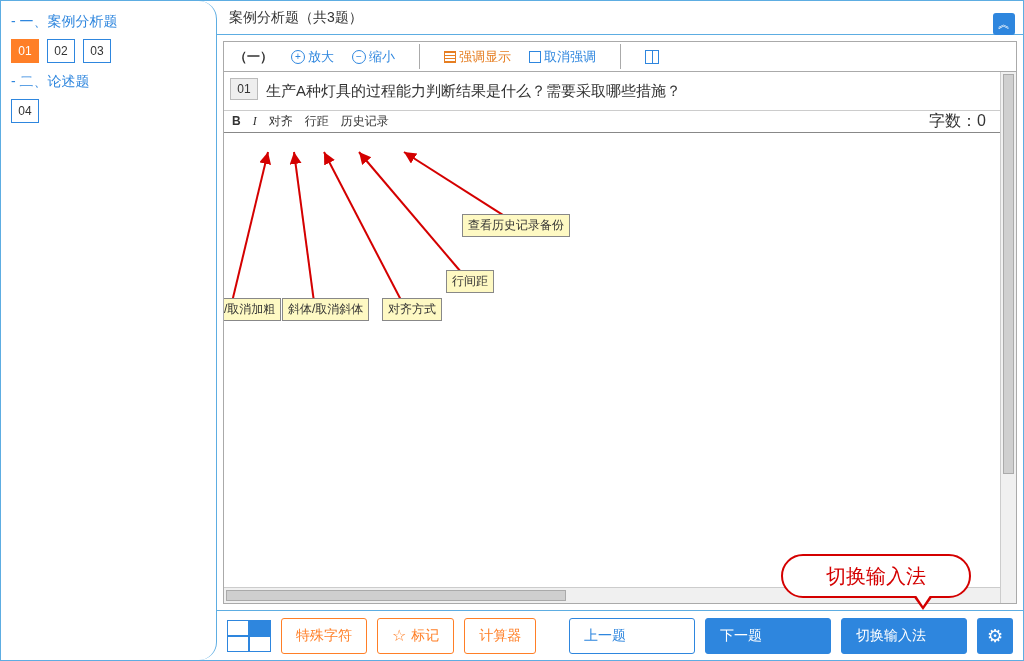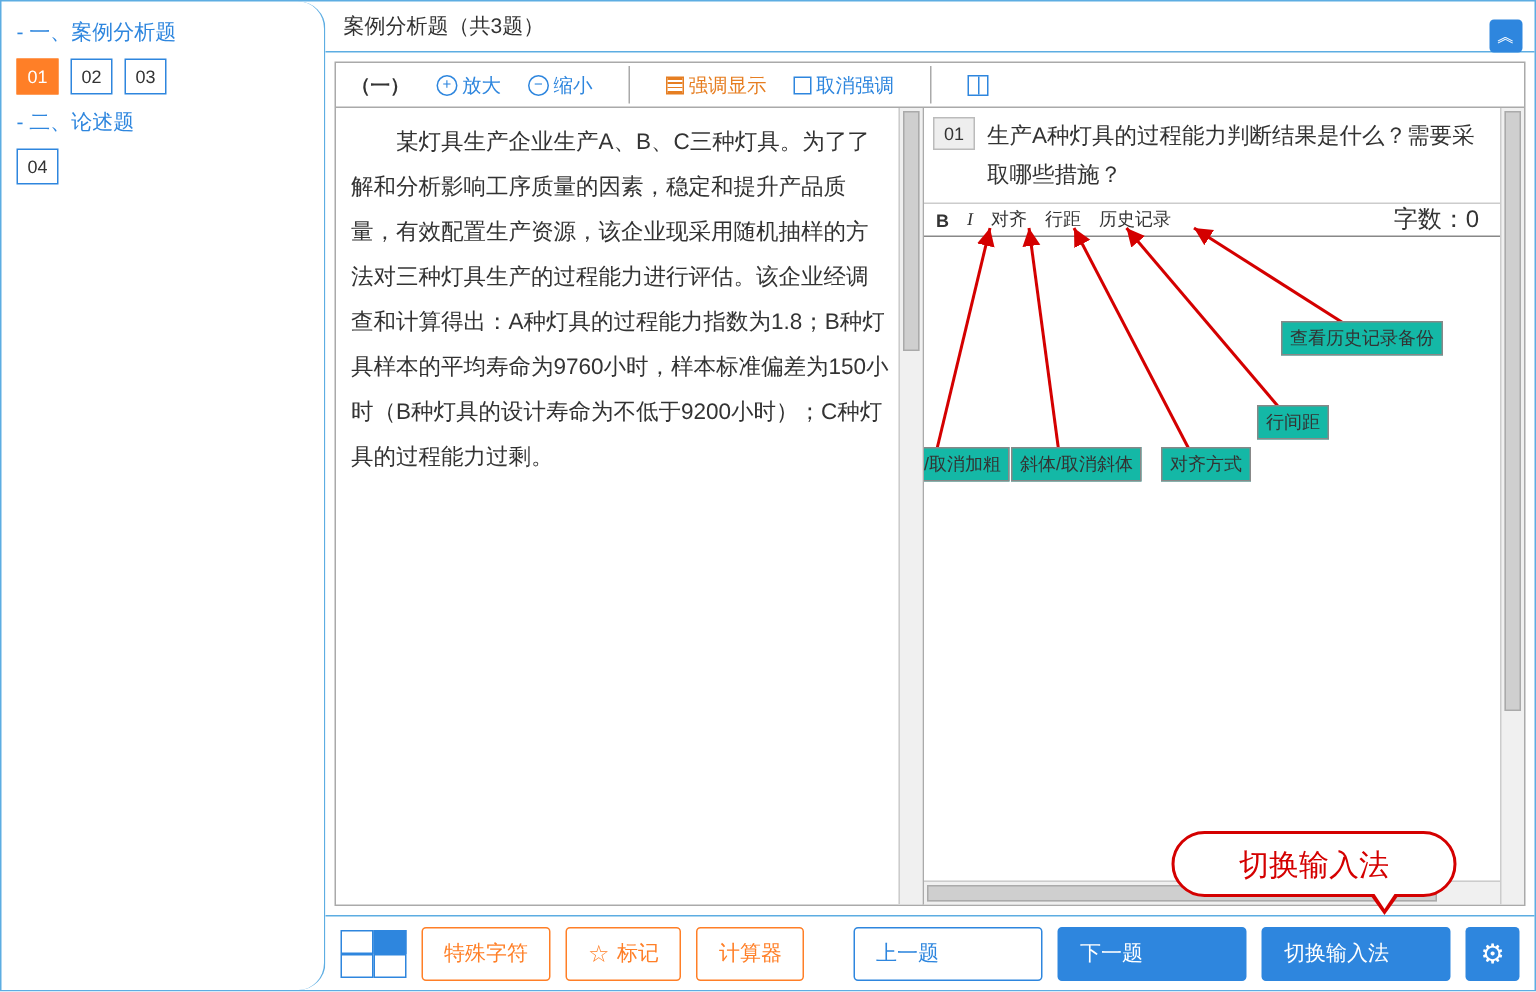--- a/index.html
+++ b/index.html
@@ -52,21 +52,21 @@
 
 
 .editor-bar { height: 22px; border-bottom: 1px solid #888; display: flex; align-items: center; gap: 12px; padding: 0 8px; font-size: 12px; position: relative; }
 .editor-bar .ebtn { cursor: pointer; }
 .editor-bar .bold { font-weight: bold; }
 .editor-bar .italic { font-style: italic; font-family: serif; }
 .editor-bar .wc { margin-left: auto; padding-right: 22px; font-size: 16px; }
 
 
 .anno-svg { position: absolute; left: 0; top: 0; pointer-events: none; }
-.anno-label { position: absolute; font-size: 12px; padding: 2px 5px; border: 1px solid #888; background: #14b8a6; white-space: nowrap; }
+.anno-label { position: absolute; font-size: 12px; padding: 2px 5px; border: 1px solid #888; background: #fef9c3; white-space: nowrap; }
 
 
 .callout { position: absolute; right: 52px; bottom: 62px; width: 190px; height: 44px; border: 2px solid #d40000; border-radius: 22px; display: flex; align-items: center; justify-content: center; color: #d40000; font-size: 20px; background: #fff; }
 .callout::after { content: ""; position: absolute; bottom: -14px; right: 36px; width: 0; height: 0; border-left: 10px solid transparent; border-right: 10px solid transparent; border-top: 14px solid #d40000; }
 .callout::before { content: ""; position: absolute; bottom: -10px; right: 38px; width: 0; height: 0; border-left: 8px solid transparent; border-right: 8px solid transparent; border-top: 12px solid #fff; z-index: 1; }
 
 
 .bottom-bar { height: 50px; border-top: 1px solid #5dade2; display: flex; align-items: center; padding: 0 10px; gap: 10px; }
 .grid-icon { width: 44px; height: 32px; display: flex; flex-wrap: wrap; }
 .grid-icon div { width: 50%; height: 50%; border: 1px solid #2e86de; box-sizing: border-box; }
@@ -125,26 +125,20 @@
           <button class="tbtn">
               <span class="sq"></span>
               <span>取消强调</span>
             </button>
           <span class="divider"></span>
           <span class="split-icon"></span>
         </div>
 
         <div class="pane-row">
 
-          <div class="pane left">
-            <div class="passage">某灯具生产企业生产A、B、C三种灯具。为了了解和分析影响工序质量的因素，稳定和提升产品质量，有效配置生产资源，该企业现采用随机抽样的方法对三种灯具生产的过程能力进行评估。该企业经调查和计算得出：A种灯具的过程能力指数为1.8；B种灯具样本的平均寿命为9760小时，样本标准偏差为150小时（B种灯具的设计寿命为不低于9200小时）；C种灯具的过程能力过剩。</div>
-            <div class="scroll-y">
-                <div class="thumb"></div>
-              </div>
-          </div>
 
           <div class="pane right" style="position:relative;">
             <div class="qheader">
               <div class="numbox">01</div>
               <div class="qtext">生产A种灯具的过程能力判断结果是什么？需要采取哪些措施？</div>
             </div>
             <div class="editor-bar">
               <span class="ebtn bold">B</span>
               <span class="ebtn italic">I</span>
               <span class="ebtn">对齐</span>

